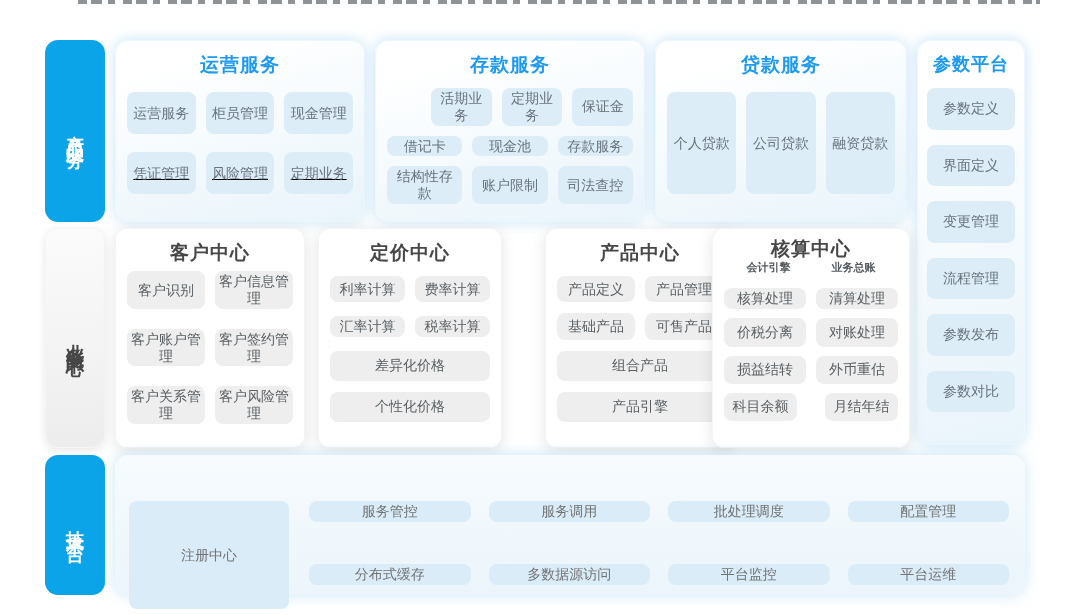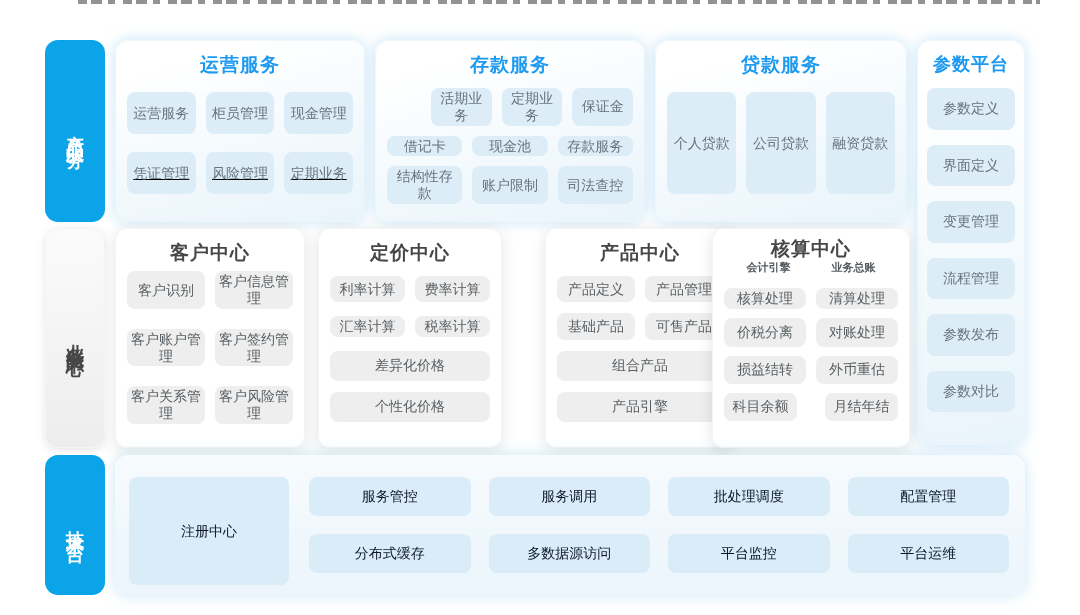--- a/index.html
+++ b/index.html
@@ -50,21 +50,21 @@
   .title-dark{color:#474747;}
   .chips{display:flex;flex-direction:column;padding:10px 12px 12px 12px;box-sizing:border-box;}
   .chip-row{display:flex;}
   .chip{
     flex:1;display:flex;align-items:center;justify-content:center;
     border-radius:8px;font-size:14px;text-align:center;line-height:1.2;
     box-sizing:border-box;padding:2px 4px;
   }
   .chip-blue{background:#dcedf8;color:#68737c;}
   .chip-gray{background:#eeeeee;color:#595f63;}
-  .chip-tech{background:#d9ecf8;color:#0f172a;}
+  .chip-tech{background:#d9ecf8;color:#737373;margin-top:24px;}
   .subhead-row{display:flex;padding:0 14px;margin-top:-2px;}
   .subhead{flex:1;text-align:center;font-size:11px;color:#555a5e;font-weight:bold;}
 </style>
 </head>
 <body>
 
 <div class="page">
 
   <div class="clipped-line"></div>
 

